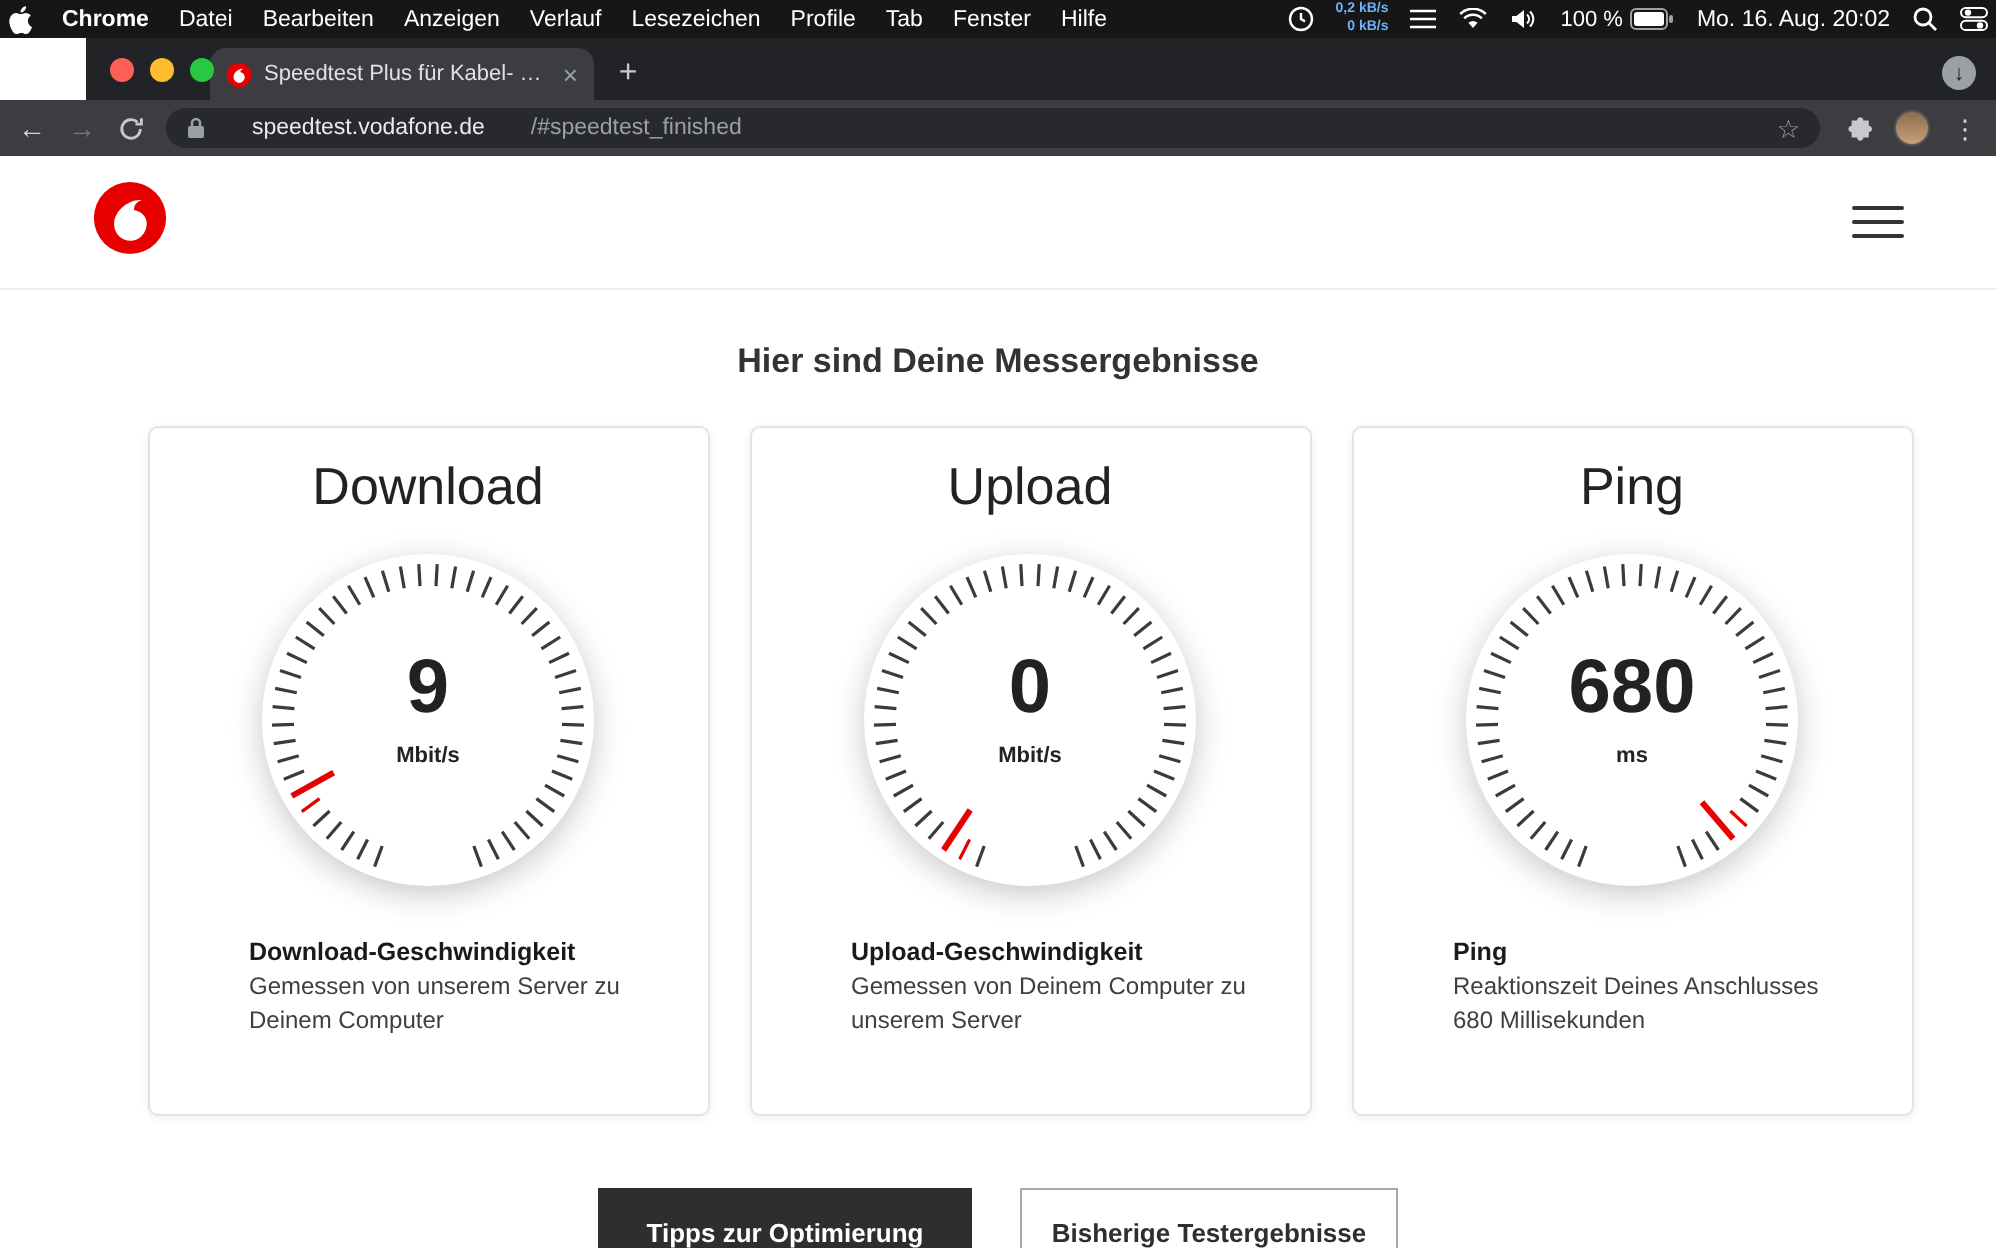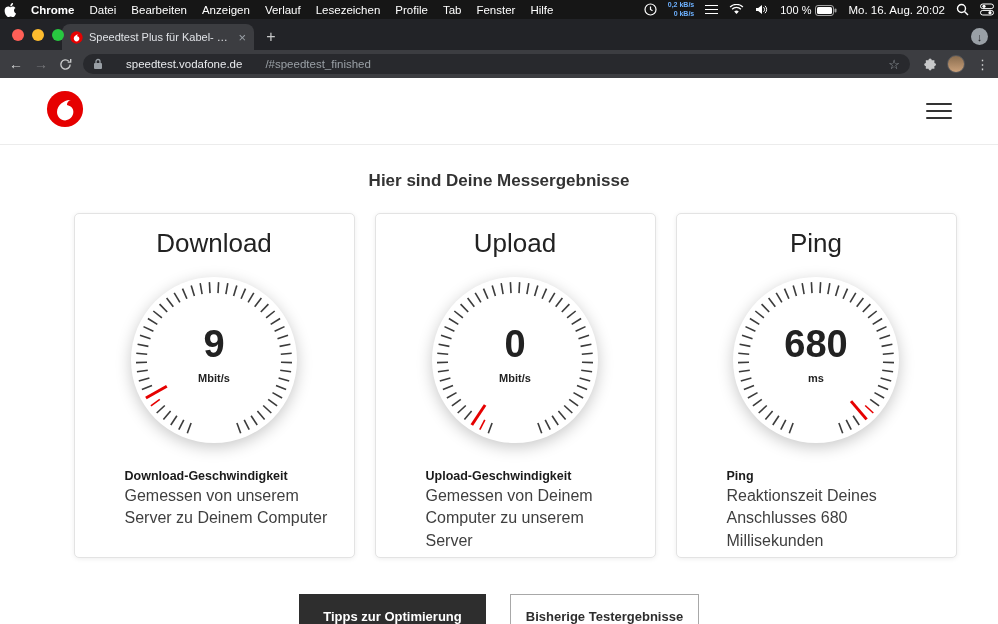--- a/index.html
+++ b/index.html
@@ -6,26 +6,26 @@
   html,body { width:998px; height:624px; overflow:hidden; font-family:"Liberation Sans", sans-serif; background:#fff; }
 
   
   .menubar { height:19px; background:#161616; color:#fff; display:flex; align-items:center; padding:0 4px; font-size:11.5px; }
   .menu-left { display:flex; align-items:center; gap:15px; }
   .menu-left .mi { white-space:nowrap; }
   .menu-left .bold { font-weight:700; }
   .apple-logo { display:flex; align-items:center; }
   .menu-right { margin-left:auto; display:flex; align-items:center; gap:11px; }
   .net-speed { text-align:right; font-size:7px; line-height:1.25; color:#6db1ff; font-weight:700; }
-  .battery-group { display:flex; align-items:flex-end; gap:4px; font-size:11px; }
+  .battery-group { display:flex; align-items:flex-start; gap:4px; font-size:11px; }
   .menu-clock { font-size:11.5px; white-space:nowrap; }
   .micon { display:flex; align-items:center; }
 
   
-  .tabstrip { height:31px; background:#222327; display:flex; align-items:flex-end; padding:0 8px; position:relative; }
+  .tabstrip { height:31px; background:#222327; display:flex; align-items:flex-end; padding:0 8px; position:relative;margin-left:43px; }
   .traffic { position:absolute; left:12px; top:10px; display:flex; gap:8px; }
   .tl { width:12px; height:12px; border-radius:50%; }
   .tl.red { background:#ff5f57; } .tl.yellow { background:#febc2e; } .tl.green { background:#28c840; }
   .tab { margin-left:54px; width:192px; height:26px; background:#3c3d41; border-radius:8px 8px 0 0; display:flex; align-items:center; padding:0 8px; gap:6px; color:#dfe1e5; font-size:11px; }
   .tab-title { flex:1; white-space:nowrap; overflow:hidden; text-overflow:ellipsis; }
   .tab-close { color:#9aa0a6; font-size:13px; line-height:1; cursor:pointer; }
   .newtab-btn { width:26px; height:26px; display:flex; align-items:center; justify-content:center; color:#c8c9ca; font-size:16px; margin-left:4px; cursor:pointer; }
   .downloads-bubble { position:absolute; right:10px; bottom:5px; width:17px; height:17px; border-radius:50%; background:#9aa0a6; color:#222327; font-size:11px; display:flex; align-items:center; justify-content:center; }
 
   
@@ -47,21 +47,21 @@
   .cards { display:flex; justify-content:center; gap:20px; margin-top:22px;padding-left:32px; }
   .card { width:281px; height:345px; background:#fff; border:1px solid #e3e3e3; border-radius:5px; box-shadow:0 1px 5px rgba(0,0,0,.07); padding-top:14px; }
   .card-title { text-align:center; font-size:26px; font-weight:400; color:#222; }
   .gauge { position:relative; width:170px; height:170px; margin:16px auto 0; }
   .gauge-disc { position:absolute; inset:2px; border-radius:50%; background:#fff; box-shadow:0 4px 16px rgba(0,0,0,.22); }
   .gauge-ticks { position:absolute; inset:0; }
   .gauge-value { position:absolute; left:0; right:0; top:50px; text-align:center; font-size:38px; font-weight:700; color:#222; line-height:1; }
   .gauge-unit { position:absolute; left:0; right:0; top:97px; text-align:center; font-size:11px; font-weight:700; color:#222; }
   .card-info { margin:24px 0 0 50px; }
   .card-label { font-size:12.5px; font-weight:700; color:#1a1a1a; }
-  .card-desc { font-size:16px; color:#3f3f3f; width:205px; line-height:1.4; margin-top:2px; }
+  .card-desc { font-size:12px; color:#3f3f3f; width:205px; line-height:1.4; margin-top:2px; }
   .actions { display:flex; justify-content:center; gap:24px; margin-top:36px; }
   .btn { height:44px; font-size:13px; font-weight:700; font-family:"Liberation Sans", sans-serif; cursor:pointer; }
   .btn-primary { width:187px; background:#2e2e2e; color:#fff; border:none; }
   .btn-secondary { width:189px; background:#fff; border:1px solid #a8a8a8; color:#2e2e2e; }
 </style>
 </head>
 <body>
 
 <div class="menubar">
   <div class="menu-left">

